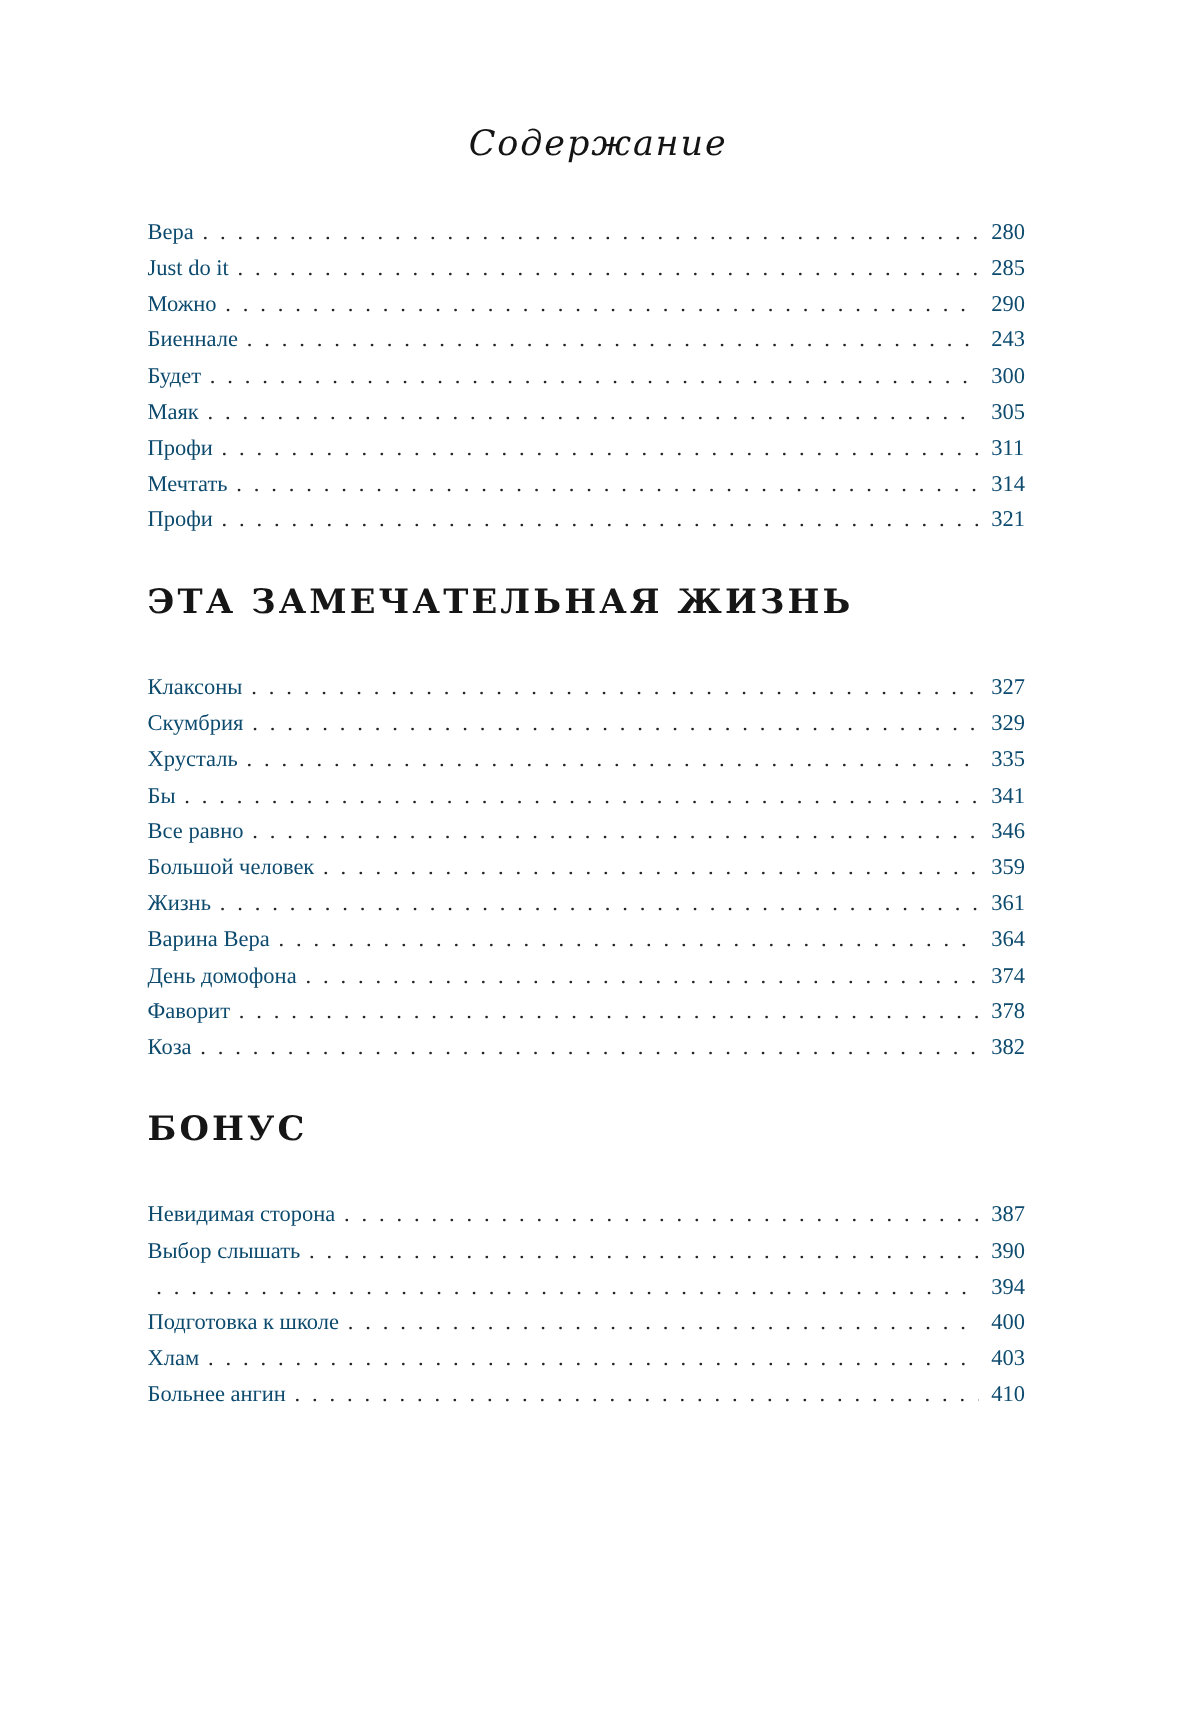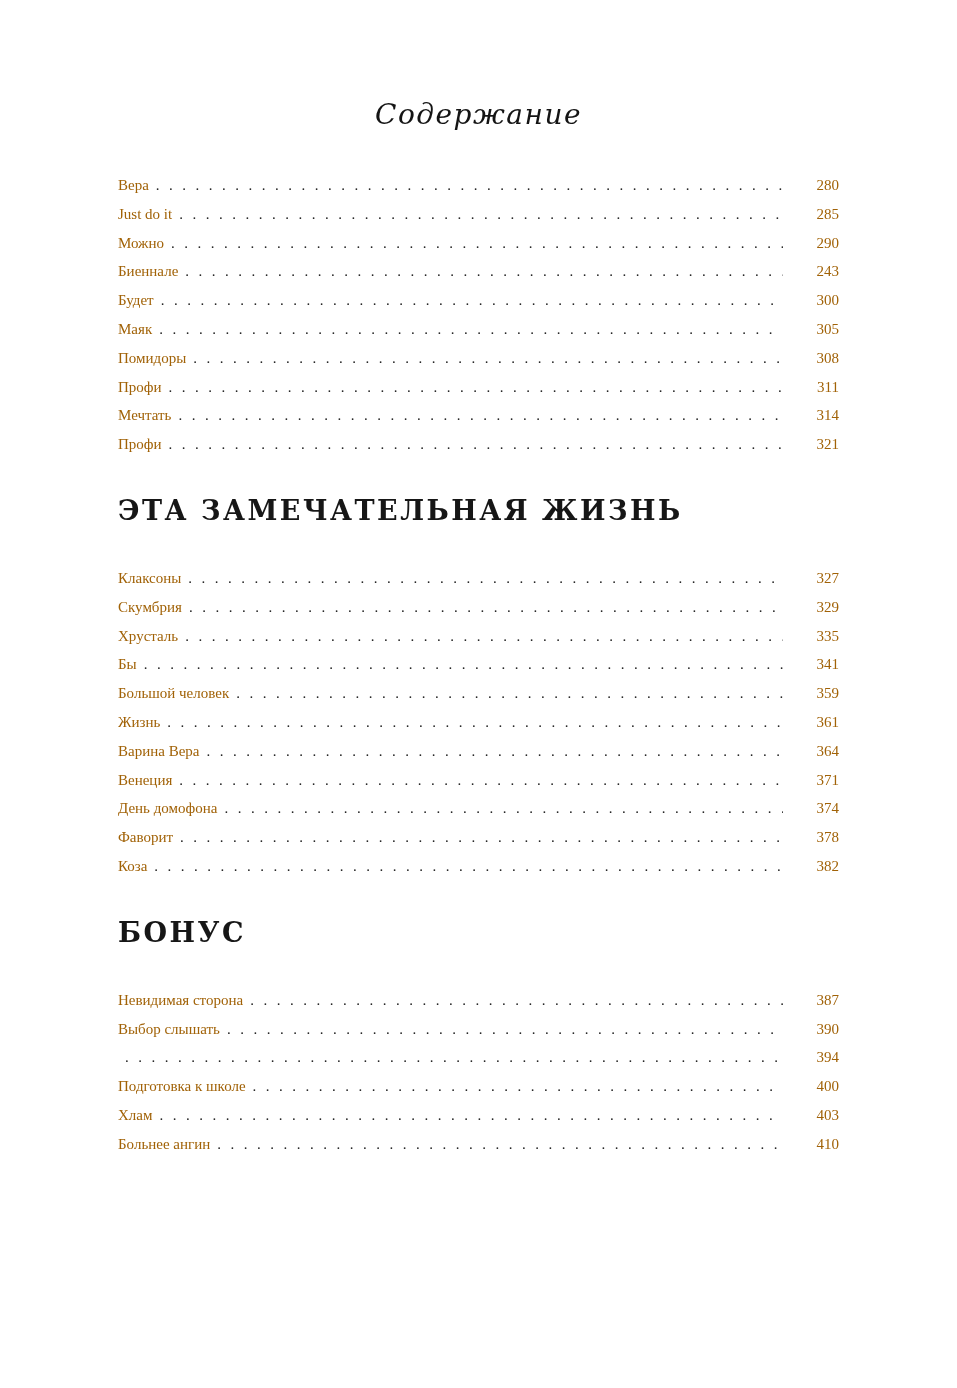--- a/index.html
+++ b/index.html
@@ -36,42 +36,42 @@
     letter-spacing: 2.5px;
     text-align: left;
     margin: 36px 0 38px 0;
     color: #161616;
     white-space: nowrap;
   }
 
   .toc-row {
     display: flex;
     align-items: baseline;
-    font-size: 15px;
+    font-size: 18px;
     line-height: 28.8px;
-    color: #a16207;
+    color: #0c4a6e;
   }
 
   .toc-title { white-space: nowrap; }
 
   .leader {
     flex: 1;
     overflow: hidden;
     white-space: nowrap;
     margin: 0 10px 0 7px;
     letter-spacing: 9.5px;
     color: #242424;
   }
   .leader::after {
     content: "........................................................................................";
   }
 
   .toc-page-num {
     min-width: 46px;
-    text-align: right;
+    text-align: left;
     white-space: nowrap;
   }
 
   .gap-before { margin-top: 30px; }
 </style>
 </head>
 <body>
 
 <div class="page">
   <h1 class="page-title">Содержание</h1>
@@ -101,25 +101,20 @@
           <span class="toc-title">Будет</span>
           <span class="leader"></span>
           <span class="toc-page-num">300</span>
         </div>
         <div class="toc-row">
           <span class="toc-title">Маяк</span>
           <span class="leader"></span>
           <span class="toc-page-num">305</span>
         </div>
         <div class="toc-row">
-          <span class="toc-title">Помидоры</span>
-          <span class="leader"></span>
-          <span class="toc-page-num">308</span>
-        </div>
-        <div class="toc-row">
           <span class="toc-title">Профи</span>
           <span class="leader"></span>
           <span class="toc-page-num">311</span>
         </div>
         <div class="toc-row">
           <span class="toc-title">Мечтать</span>
           <span class="leader"></span>
           <span class="toc-page-num">314</span>
         </div>
         <div class="toc-row">
@@ -144,38 +139,38 @@
           <span class="toc-title">Хрусталь</span>
           <span class="leader"></span>
           <span class="toc-page-num">335</span>
         </div>
         <div class="toc-row">
           <span class="toc-title">Бы</span>
           <span class="leader"></span>
           <span class="toc-page-num">341</span>
         </div>
         <div class="toc-row">
+          <span class="toc-title">Все равно</span>
+          <span class="leader"></span>
+          <span class="toc-page-num">346</span>
+        </div>
+        <div class="toc-row">
           <span class="toc-title">Большой человек</span>
           <span class="leader"></span>
           <span class="toc-page-num">359</span>
         </div>
         <div class="toc-row">
           <span class="toc-title">Жизнь</span>
           <span class="leader"></span>
           <span class="toc-page-num">361</span>
         </div>
         <div class="toc-row">
           <span class="toc-title">Варина Вера</span>
           <span class="leader"></span>
           <span class="toc-page-num">364</span>
-        </div>
-        <div class="toc-row">
-          <span class="toc-title">Венеция</span>
-          <span class="leader"></span>
-          <span class="toc-page-num">371</span>
         </div>
         <div class="toc-row">
           <span class="toc-title">День домофона</span>
           <span class="leader"></span>
           <span class="toc-page-num">374</span>
         </div>
         <div class="toc-row">
           <span class="toc-title">Фаворит</span>
           <span class="leader"></span>
           <span class="toc-page-num">378</span>

